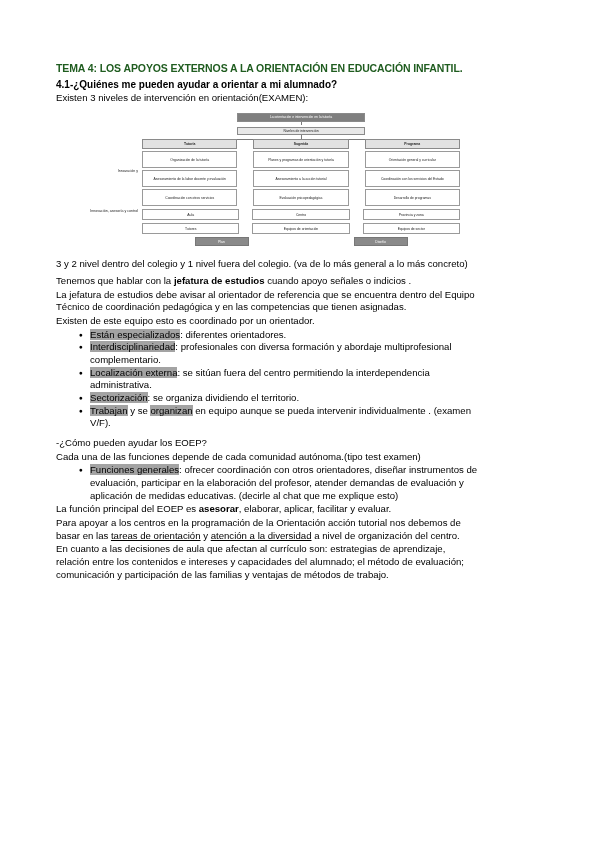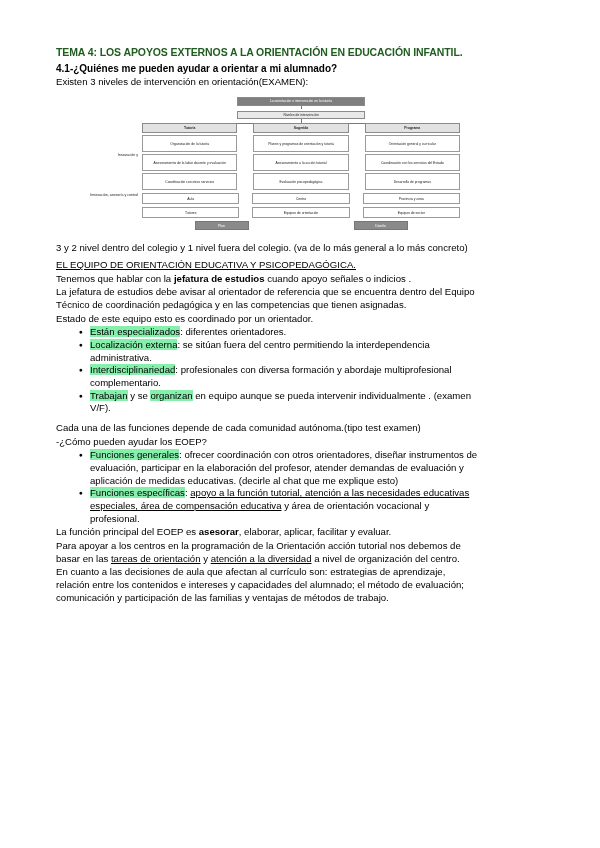--- a/index.html
+++ b/index.html
@@ -12,21 +12,21 @@
     height: 848px;
     font-family: "Liberation Sans", sans-serif;
     color: #000000;
     position: relative;
     overflow: hidden;
   }
   .page {
     box-sizing: border-box;
     width: 532px;
     height: 848px;
-    padding: 46px 52px 30px 56px;
+    padding: 62px 52px 30px 56px;
     position: relative;
   }
   .title {
     font-size: 10.5px;
     font-weight: bold;
     color: #1f5c1f;
     letter-spacing: -0.1px;
     margin: 0 0 3px 0;
     line-height: 1.25;
   }
@@ -170,21 +170,21 @@
     padding-left: 0;
   }
   ul.bul > li::before {
     content: "\25CF";
     position: absolute;
     left: -11px;
     top: 0px;
     font-size: 6.5px;
     line-height: 1.9;
   }
-  .hl-green  { background: #86efac; }
+  .hl-green  { background: #a3a3a3; }
   .u { text-decoration: underline; }
   .b { font-weight: bold; }
   .underline-line { text-decoration: underline; }
 </style>
 </head>
 <body>
 
 <div class="page">
 
   <div class="title">TEMA 4: LOS APOYOS EXTERNOS A LA ORIENTACIÓN EN EDUCACIÓN INFANTIL.</div>
@@ -241,42 +241,41 @@
 
     <div class="dg-lastrow">
       <div class="dg-grey-small">Plan</div>
       <div class="dg-grey-small">Diseño</div>
     </div>
   </div>
 
   <div class="spacer-sm"></div>
   <p class="body">3 y 2 nivel dentro del colegio y 1 nivel fuera del colegio. (va de lo más general a lo más concreto)</p>
   <div class="spacer-xs"></div>
-  <p class="body underline-line">EL EQUIPO DE ORIENTACIÓN EDUCATIVA Y PSICOPEDAGÓGICA.</p>
 
   <p class="body">
     <span>Tenemos que hablar con la </span><span class="b">jefatura de estudios</span><span> cuando apoyo señales o indicios .</span>
   </p>
   <p class="body">La jefatura de estudios debe avisar al orientador de referencia que se encuentra dentro del Equipo Técnico de coordinación pedagógica y en las competencias que tienen asignadas.</p>
-  <p class="body">Estado de este equipo esto es coordinado por un orientador.</p>
+  <p class="body">Existen de este equipo esto es coordinado por un orientador.</p>
 
   <ul class="bul">
     <li><span class="hl-green">Están especializados</span><span>: diferentes orientadores.</span></li>
+    <li><span class="hl-green">Interdisciplinariedad</span><span>: profesionales con diversa formación y abordaje multiprofesional complementario.</span></li>
     <li><span class="hl-green">Localización externa</span><span>: se sitúan fuera del centro permitiendo la interdependencia administrativa.</span></li>
-    <li><span class="hl-green">Interdisciplinariedad</span><span>: profesionales con diversa formación y abordaje multiprofesional complementario.</span></li>
+    <li><span class="hl-green">Sectorización</span><span>: se organiza dividiendo el territorio.</span></li>
     <li><span class="hl-green">Trabajan</span><span> y se </span><span class="hl-green">organizan</span><span> en equipo aunque se pueda intervenir individualmente . (examen V/F).</span></li>
   </ul>
 
   <div class="spacer-sm"></div>
+  <p class="body">-¿Cómo pueden ayudar los EOEP?</p>
   <p class="body">Cada una de las funciones depende de cada comunidad autónoma.(tipo test examen)</p>
-  <p class="body">-¿Cómo pueden ayudar los EOEP?</p>
 
   <ul class="bul">
     <li><span class="hl-green">Funciones generales</span><span>: ofrecer coordinación con otros orientadores,  diseñar instrumentos de evaluación, participar en la elaboración del profesor, atender demandas de evaluación y aplicación de medidas educativas. (decirle al chat que me explique esto)</span></li>
-    <li><span class="hl-green">Funciones específicas</span><span>: </span><span class="u">apoyo a la función tutorial, atención a las necesidades educativas especiales, área de compensación educativa</span><span> y área de orientación vocacional y profesional.</span></li>
   </ul>
 
   <p class="body">
     <span>La función principal del EOEP es </span><span class="b">asesorar</span><span>, elaborar, aplicar, facilitar y evaluar.</span>
   </p>
   <p class="body">
     <span>Para apoyar a los centros en la programación de la Orientación acción tutorial nos debemos de basar en las </span><span class="u">tareas de orientación</span><span> y </span><span class="u">atención a la diversidad</span><span> a nivel de organización del centro.</span>
   </p>
   <p class="body">En cuanto a las decisiones de aula que afectan al currículo son: estrategias de aprendizaje, relación entre los contenidos e intereses y capacidades del alumnado; el método de evaluación; comunicación y participación de las familias y ventajas de métodos de trabajo.</p>
 

